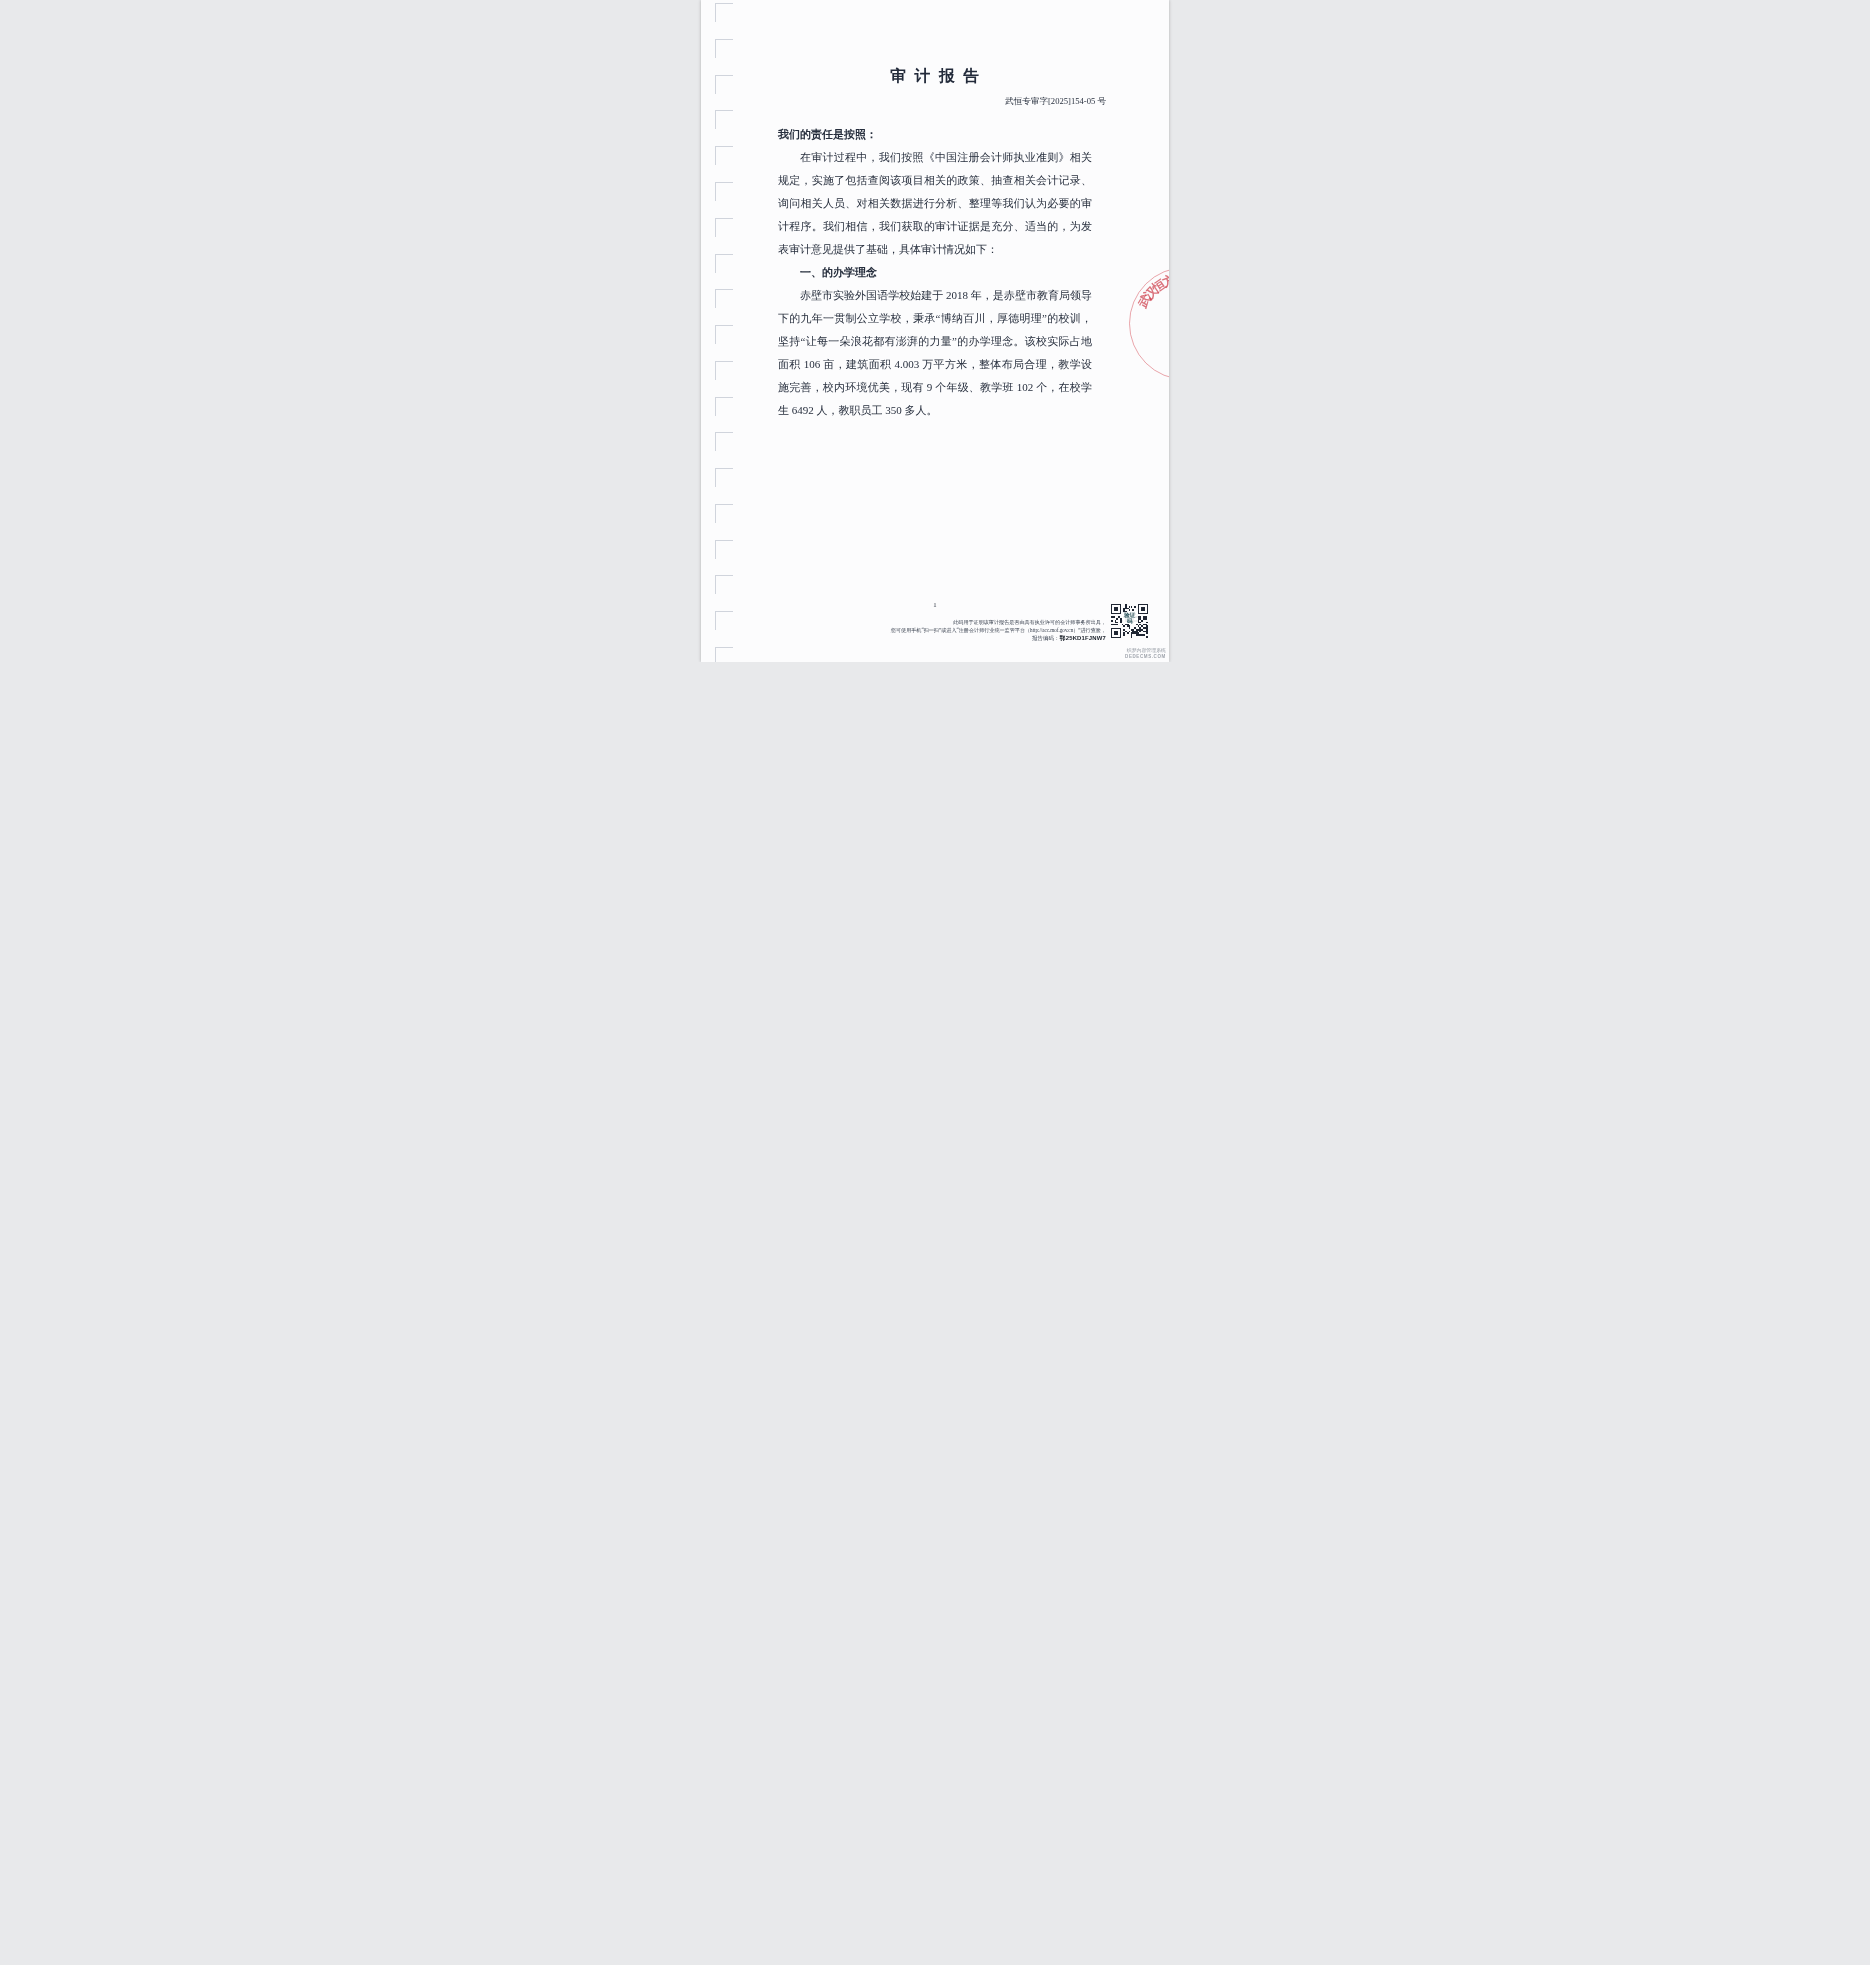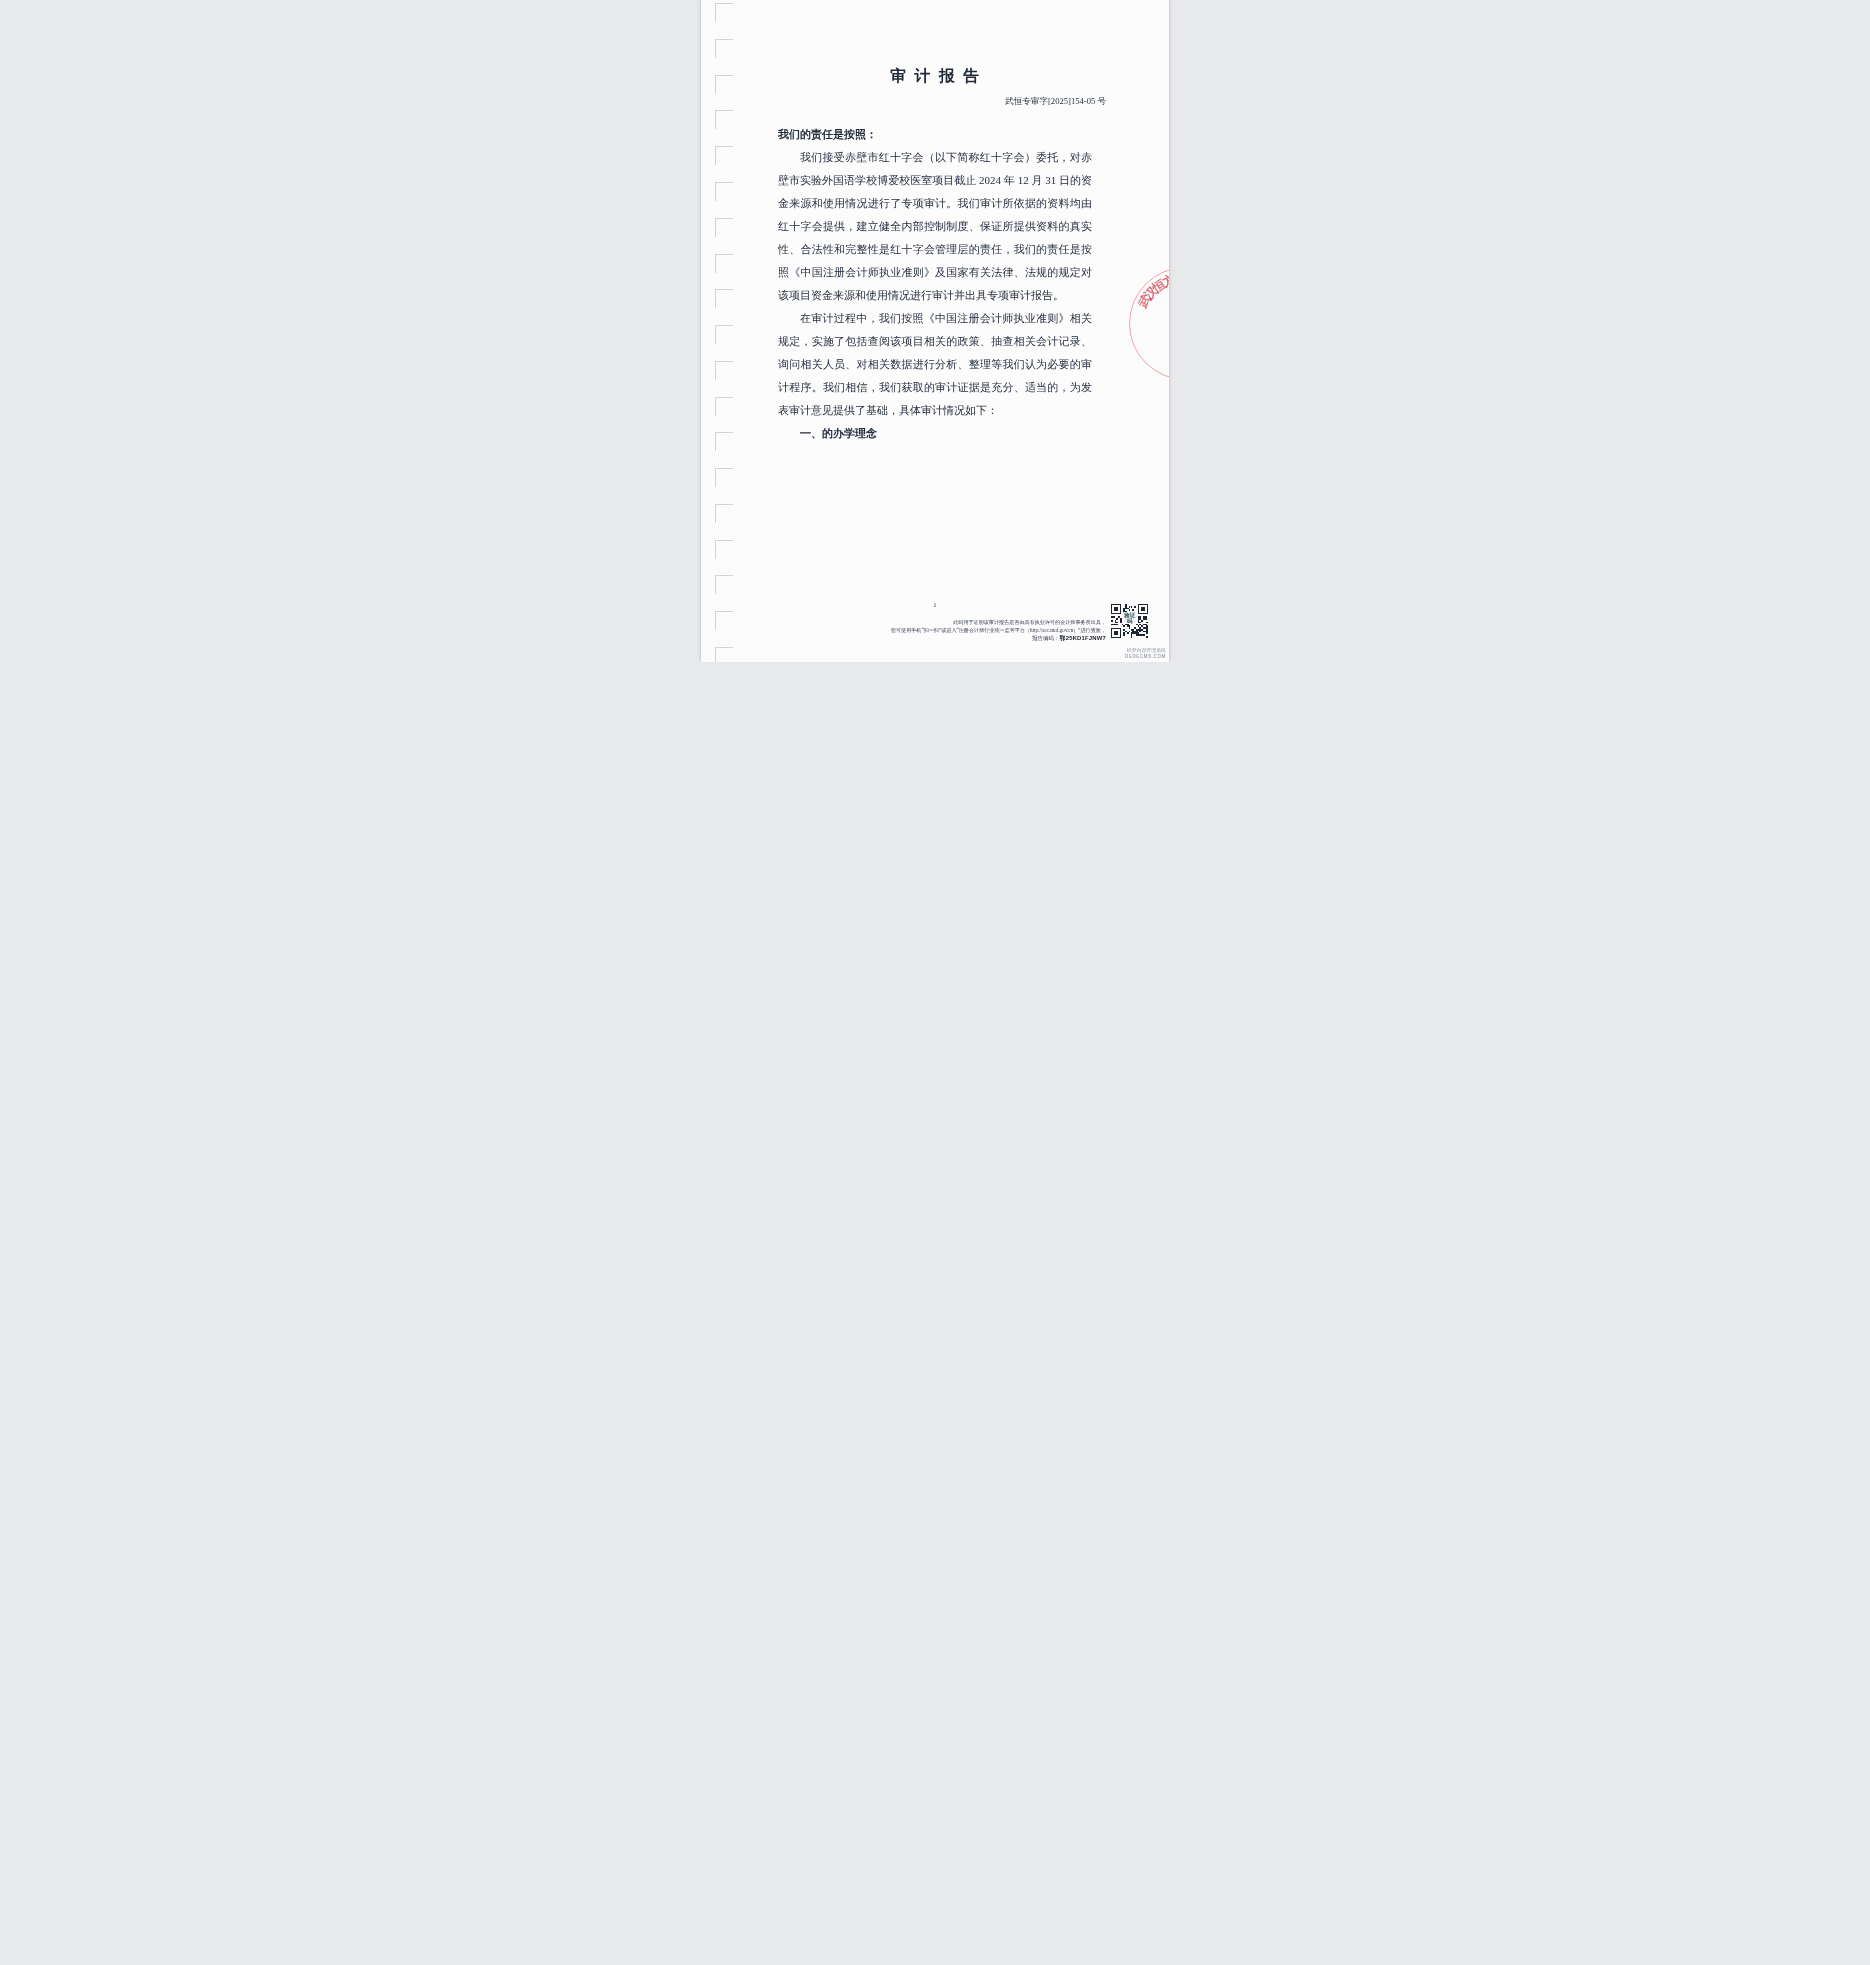--- a/index.html
+++ b/index.html
@@ -78,23 +78,23 @@
       <div class="bmark" style="top: 611px;"></div>
       <div class="bmark" style="top: 647px;"></div>
     </div>
 
   <h1 class="title">审 计 报 告</h1>
 
   <div class="docno">武恒专审字[2025]154-05 号</div>
 
   <div class="bodytext">
     <p class="addressee">我们的责任是按照：</p>
-    <p class="para">我们接受赤壁市红十字会（以下简称红十字会）委托，对赤壁市实验外国语学校博爱校医室项目截止 2024 年 12 月 31 日的资金来源和使用情况进行了专项审计。我们审计所依据的资料均由红十字会提供，建立健全内部控制制度、保证所提供资料的真实性、合法性和完整性是红十字会管理层的责任，我们的责任是按照《中国注册会计师执业准则》及国家有关法律、法规的规定对该项目资金来源和使用情况进行审计并出具专项审计报告。</p>
     <p class="para">在审计过程中，我们按照《中国注册会计师执业准则》相关规定，实施了包括查阅该项目相关的政策、抽查相关会计记录、询问相关人员、对相关数据进行分析、整理等我们认为必要的审计程序。我们相信，我们获取的审计证据是充分、适当的，为发表审计意见提供了基础，具体审计情况如下：</p>
     <p class="heading">一、的办学理念</p>
+    <p class="para">赤壁市实验外国语学校始建于 2018 年，是赤壁市教育局领导下的九年一贯制公立学校，秉承“博纳百川，厚德明理”的校训，坚持“让每一朵浪花都有澎湃的力量”的办学理念。该校实际占地面积 106 亩，建筑面积 4.003 万平方米，整体布局合理，教学设施完善，校内环境优美，现有 9 个年级、教学班 102 个，在校学生 6492 人，教职员工 350 多人。</p>
   </div>
 
   <div class="stamp">
     <span id="stamp-chars"><b style="left: 9px; top: 25px; transform: rotate(-60deg);">武</b><b style="left: 15px; top: 16.7px; transform: rotate(-47deg);">汉</b><b style="left: 23px; top: 10px; transform: rotate(-34deg);">恒</b><b style="left: 32.5px; top: 5px; transform: rotate(-21deg);">方</b></span>
     
   </div>
 
   <div class="pagenum">1</div>
 
   <div class="footer">

